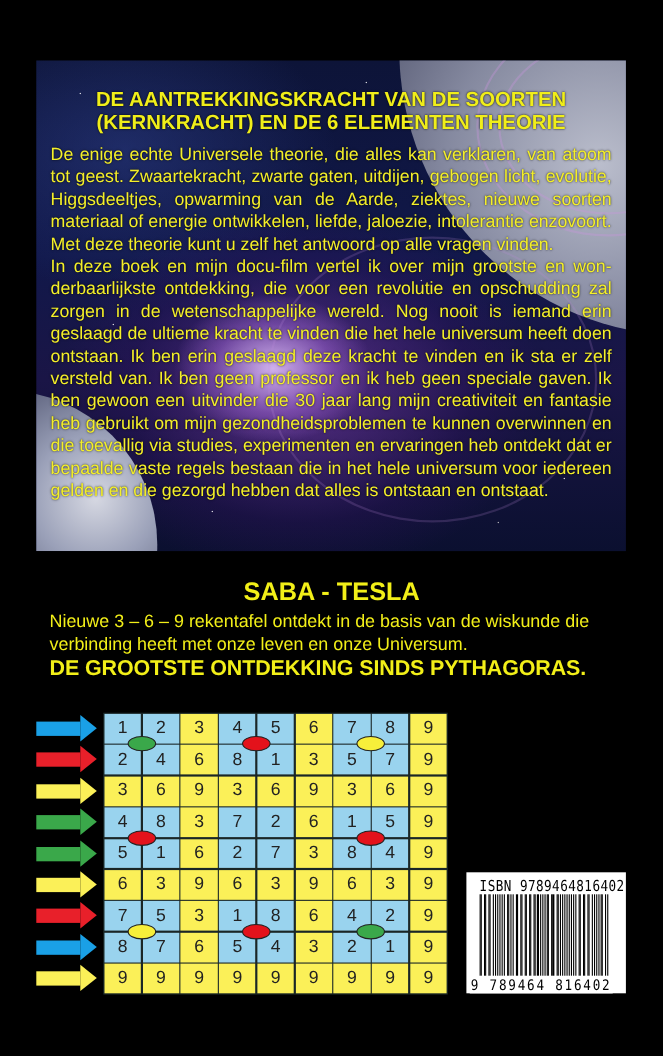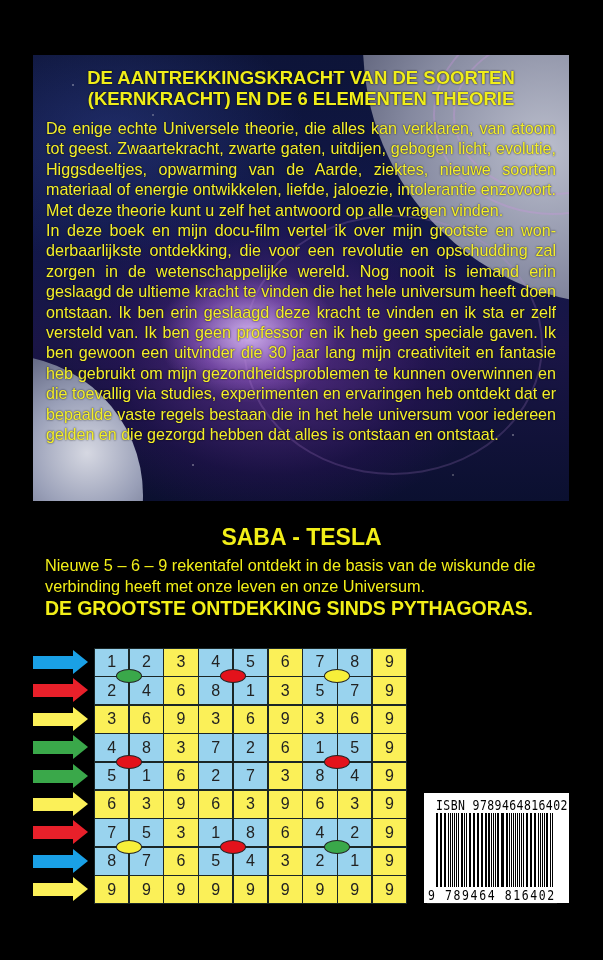--- a/index.html
+++ b/index.html
@@ -35,21 +35,21 @@
       radial-gradient(1px 1px at 480px 380px, #fff, transparent),
       radial-gradient(1px 1px at 420px 420px, #ccc, transparent),
       radial-gradient(1px 1px at 160px 410px, #fff, transparent),
       radial-gradient(1px 1px at 350px 200px, #ddd, transparent),
       radial-gradient(1px 1px at 70px 240px, #fff, transparent);
   }
 
   .space-text { position:absolute; left:13px; top:12px; width:510px; color:#f5f000; }
   .title {
     text-align:center; font-weight:bold; font-size:18.5px; line-height:21px;
-    color:#f0ee1a; text-shadow:0 0 2px #000;
+    color:#f0ee1a; text-shadow:0 0 2px #000;margin-top:12px;
   }
   .body-para {
     margin-top:9px; font-size:16.1px; line-height:20.4px; text-align:justify;
     color:#f4ef2a; text-shadow:0 0 2px rgba(0,0,0,0.9);
   }
   .body-para p { margin:0; }
 
   .saba-title {
     position:absolute; left:0; width:603px; top:524px; text-align:center;
     font-weight:bold; font-size:23px; color:#f2ef18;
@@ -118,21 +118,21 @@
       <div>(KERNKRACHT) EN DE 6 ELEMENTEN THEORIE</div>
     </div>
     <div class="body-para">
       <p>De enige echte Universele theorie, die alles kan verklaren, van atoom tot geest. Zwaartekracht, zwarte gaten, uitdijen, gebogen licht, evolutie, Higgsdeeltjes, opwarming  van de Aarde, ziektes, nieuwe soorten materiaal of energie ontwikkelen, liefde, jaloezie, intolerantie enzovoort. Met deze theorie kunt u zelf het antwoord op alle vragen vinden.</p>
       <p>In deze boek en mijn docu-film vertel ik over mijn grootste en won­derbaarlijkste ontdekking, die voor een revolutie en opschudding zal zorgen in de wetenschappelijke wereld. Nog nooit is iemand erin geslaagd de ultieme kracht te vinden die het hele universum heeft doen ontstaan. Ik ben erin geslaagd deze kracht te vinden en ik sta er zelf versteld van. Ik ben geen professor en ik heb geen speciale gaven. Ik ben gewoon een uitvinder die 30 jaar lang mijn creativiteit en fantasie heb gebruikt om mijn gezondheidspro­blemen te kunnen overwinnen en die toevallig via studies, experi­menten en ervaringen heb ontdekt dat er bepaalde vaste regels bestaan die in het hele universum voor iedereen gelden en die gezorgd hebben dat alles is ontstaan en ontstaat.</p>
     </div>
   </div>
 </div>
 
 <div class="saba-title">SABA - TESLA</div>
-<div class="saba-sub">Nieuwe 5 – 6 – 9 rekentafel ontdekt in de basis van de wiskunde die verbinding heeft met onze leven en onze Universum.</div>
+<div class="saba-sub">Nieuwe 3 – 6 – 9 rekentafel ontdekt in de basis van de wiskunde die verbinding heeft met onze leven en onze Universum.</div>
 <div class="saba-bold">DE GROOTSTE ONTDEKKING SINDS PYTHAGORAS.</div>
 
 <div class="arrows" id="arrows">
     <div class="arrow">
       <div class="shaft" style="background:#1aa0e6"></div>
       <div class="head" style="border-left-color:#1aa0e6"></div>
     </div>
     <div class="arrow">
       <div class="shaft" style="background:#e8202a"></div>
       <div class="head" style="border-left-color:#e8202a"></div>

